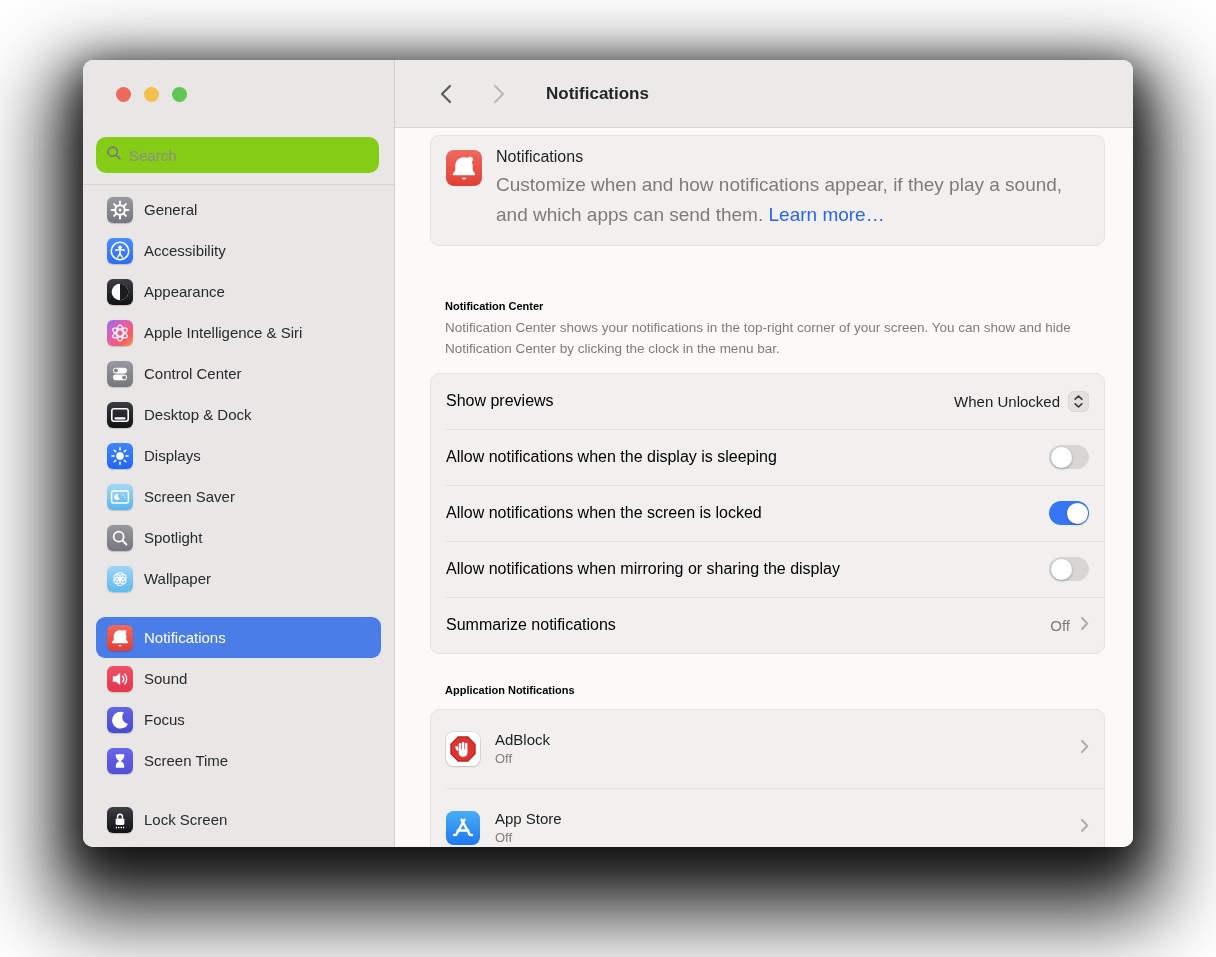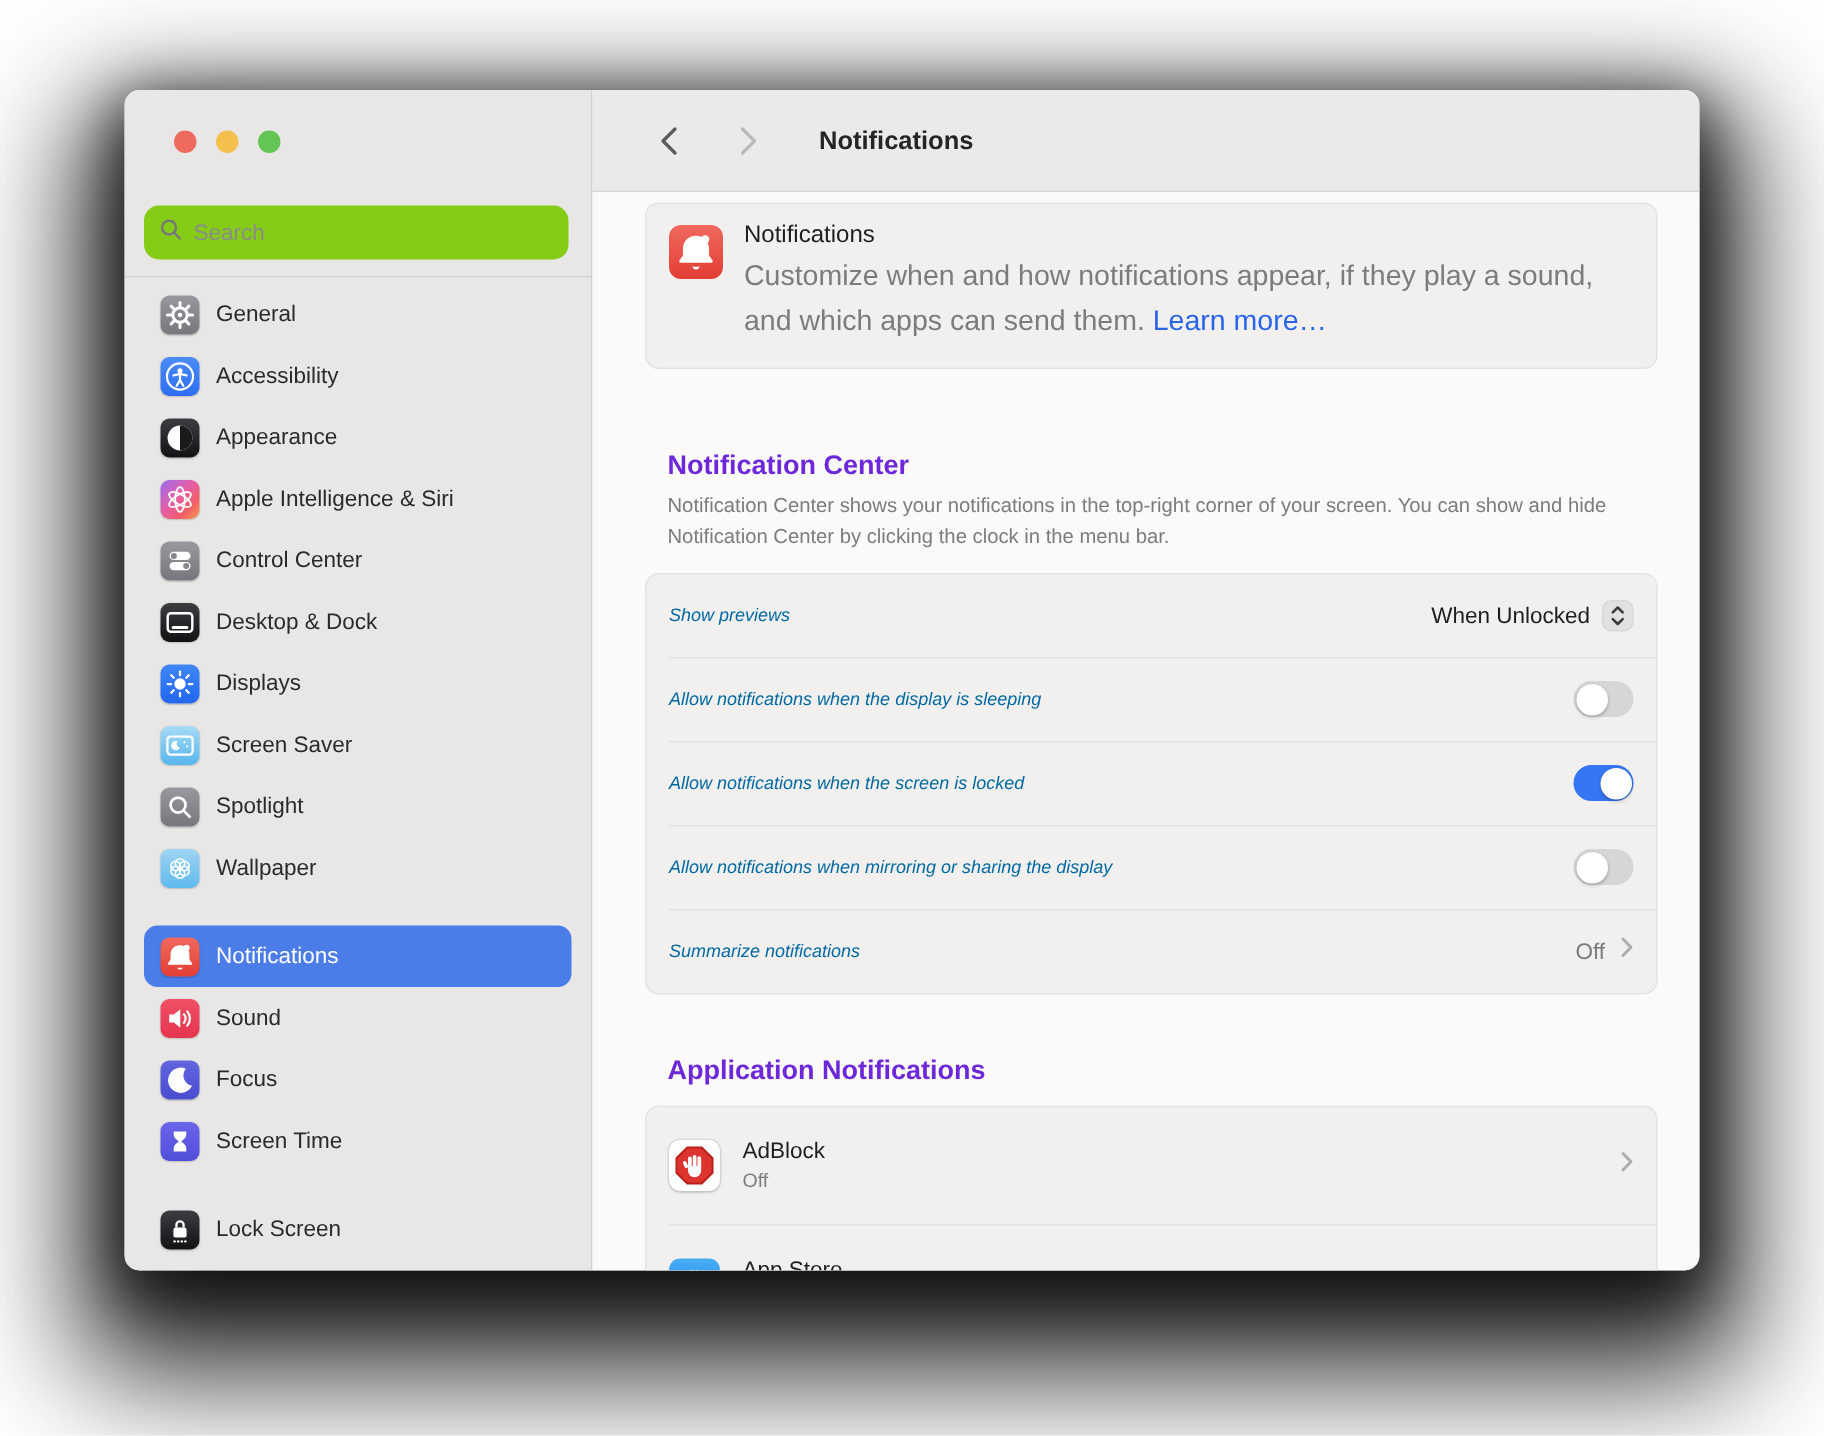--- a/index.html
+++ b/index.html
@@ -40,28 +40,28 @@
   .content { flex:1; background:#fbfaf9; padding:7px 28px 0 35px; overflow:hidden; }
 
   .card { background:#f1f0ef; border:1px solid #e4e3e1; border-radius:9px; }
 
   .banner { display:flex; align-items:flex-start; gap:14px; padding:12px 15px 14px 15px; }
   .banner .app-tile-lg { width:36px; height:36px; border-radius:8px; flex:none; display:flex; align-items:center; justify-content:center; margin-top:2px; }
   .banner-title { font-size:16px; color:#1f1f21; margin-bottom:4px; }
   .banner-desc { font-size:19px; line-height:1.6; color:#7d7c7b; max-width:572px; }
   .banner-desc a { color:#2a65e8; text-decoration:none; cursor:pointer; }
 
-  .section-heading { font-size:18px; font-weight:700; color:#6d28d9; margin:54px 0 0 15px; }
-  .section-heading.apps { margin-top:40px; }
+  .section-heading { font-size:11px; font-weight:700; color:#000000; margin:54px 0 0 15px; }
+  .section-heading.apps { margin-top:30px; }
   .section-desc { font-size:13.5px; line-height:1.55; color:#7d7c7b; margin:6px 0 0 15px; max-width:655px; }
 
   .settings-card { margin-top:13px; }
   .settings-card.apps-card { }
   .row { min-height:55px; display:flex; align-items:center; padding:0 15px; }
-  .row-label { flex:1; font-size:12px; color:#0369a1; padding-right:12px;font-style:italic; }
+  .row-label { flex:1; font-size:16px; color:#000000; padding-right:12px; }
   .sep { height:1px; background:#e2e1e0; margin-left:15px; }
 
   .popup-value { font-size:15px; color:#1e1e20; margin-right:8px; }
   .stepper { width:21px; height:21px; border-radius:6px; background:#e2e1df; border:1px solid #d8d7d5; display:flex; align-items:center; justify-content:center; cursor:default; }
 
   .toggle { width:40px; height:24px; border-radius:12px; background:#d7d6d5; position:relative; flex:none; cursor:default; }
   .toggle .knob { position:absolute; top:1.5px; left:1.5px; width:21px; height:21px; border-radius:50%; background:#fff; box-shadow:0 1px 2.5px rgba(0,0,0,0.3); }
   .toggle.on { background:#3576f5; }
   .toggle.on .knob { left:auto; right:1.5px; }
 

